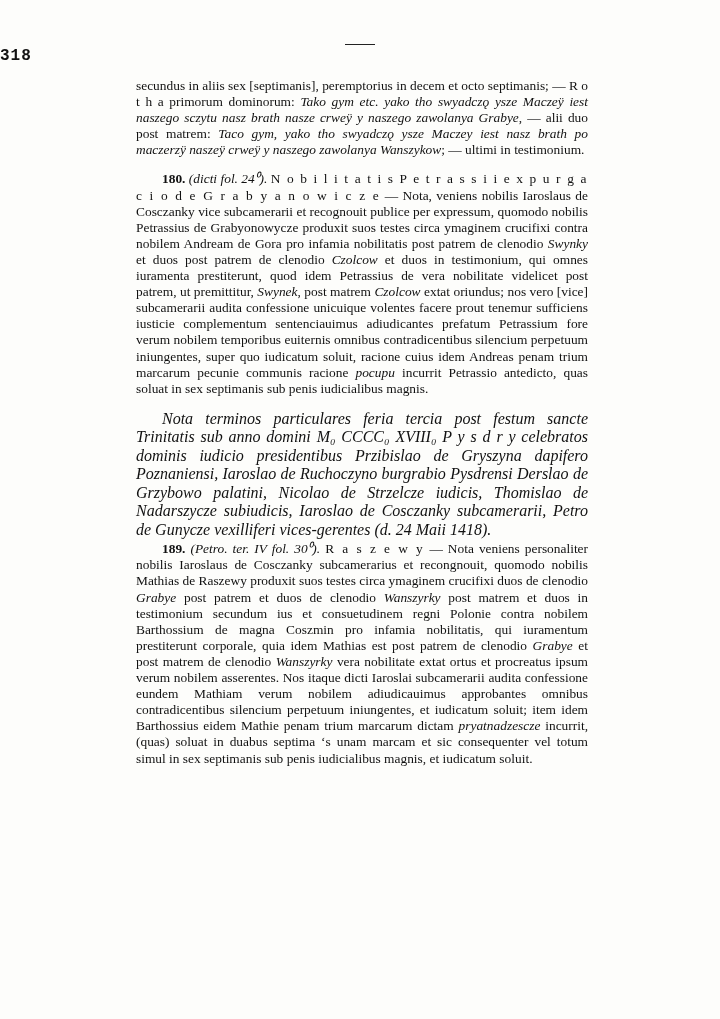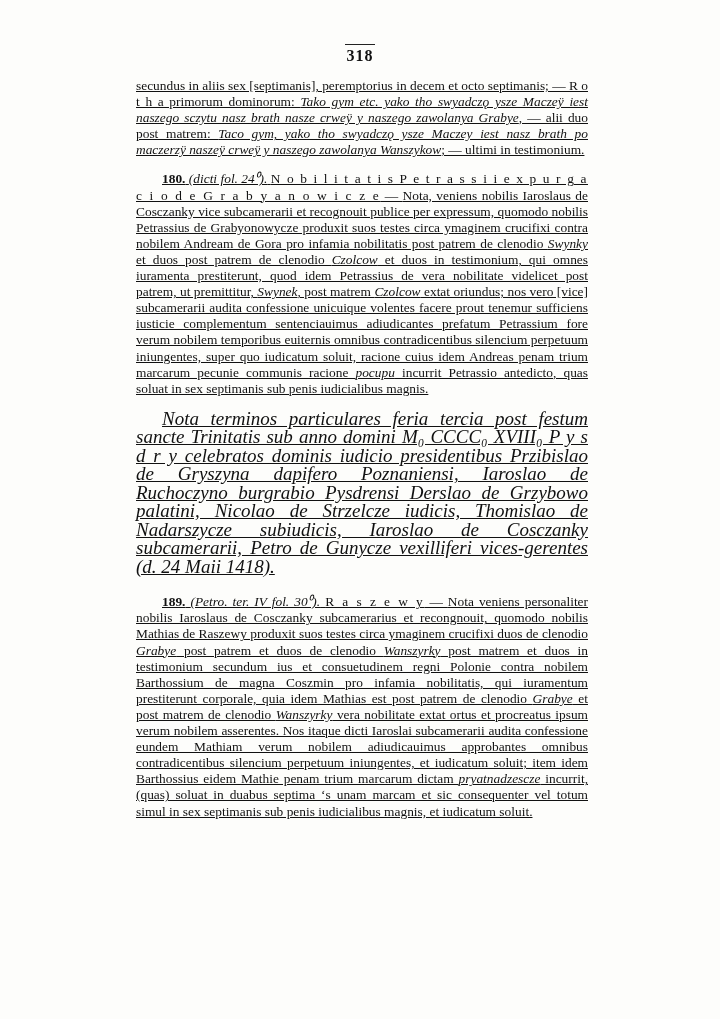--- a/index.html
+++ b/index.html
@@ -20,25 +20,24 @@
     left: 0; top: 0;
     width: 720px;
     height: 1019px;
     background: #fdfdfb;
   }
   .page-number {
     position: absolute;
     top: 44px;
     left: 0;
     width: 720px;
-    text-align: center;
     font-size: 16px;
     font-weight: bold;
     letter-spacing: 1px;
-    font-family: Liberation Serif, serif;
+    font-family: Liberation Mono, monospace;
   }
   .page-number .rule {
     display: block;
     width: 30px;
     height: 1px;
     background: #222;
     margin: 0 auto 2px auto;
   }
   .content {
     position: absolute;
@@ -46,36 +45,35 @@
     top: 78px;
     width: 452px;
   }
   p {
     margin: 0 0 0 0;
     font-size: 13.4px;
     line-height: 16.1px;
     text-align: justify;
     text-justify: inter-word;
     hyphens: manual;
-    text-decoration: underline;
   }
   .para {
     margin-bottom: 13px;
   }
   .indent {
     text-indent: 26px;
   }
   .ital { font-style: italic; }
   .bold { font-weight: bold; }
   .spaced { letter-spacing: 1.6px; }
   .blockquote {
     font-style: italic;
-    font-size: 19px;
+    font-size: 16px;
     line-height: 18.5px;
-    margin-bottom: 18px;
+    margin-bottom: 2px;
     text-align: justify;
   }
 </style>
 </head>
 <body>
 
 <div class="page">
 
   <div class="page-number">
     <span class="rule"></span>

